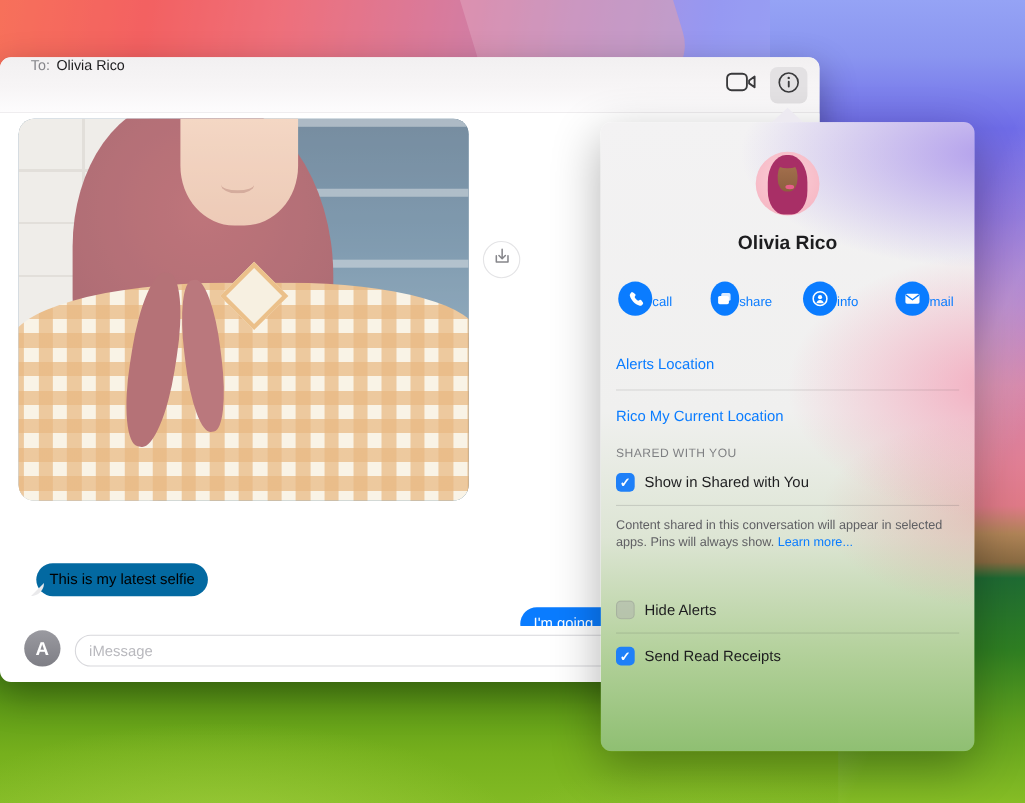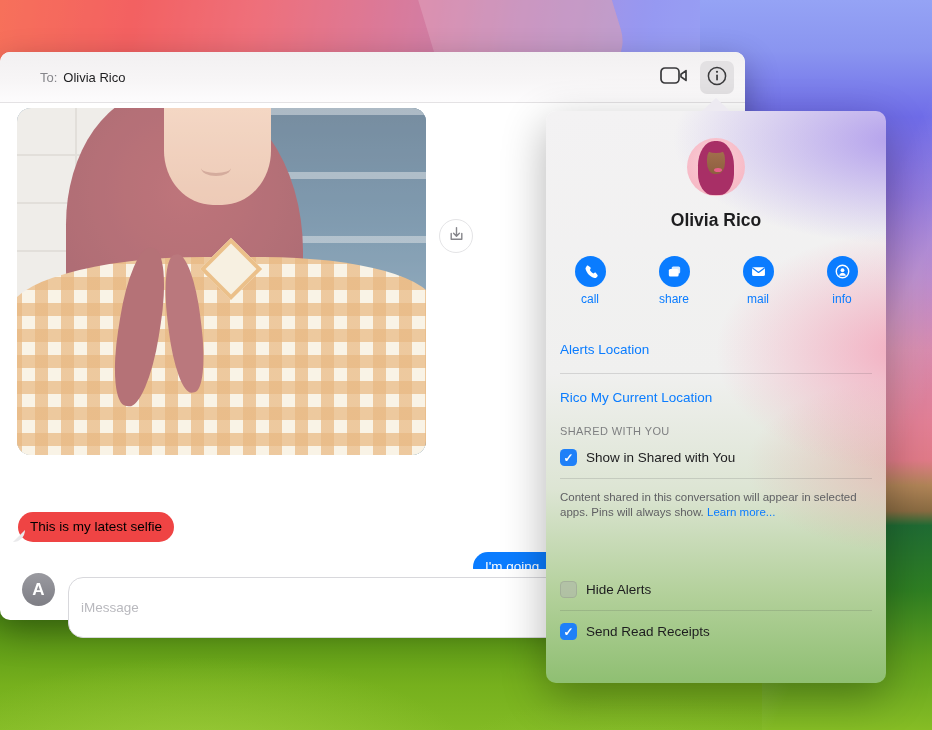--- a/index.html
+++ b/index.html
@@ -26,21 +26,21 @@
     background:radial-gradient(closest-side,rgba(175,215,75,0.55),rgba(175,215,75,0) 72%);}
   .wp-bottom .swirl2{position:absolute;left:330px;top:95px;width:620px;height:260px;border-radius:50%;
     background:radial-gradient(closest-side,rgba(150,200,55,0.5),rgba(150,200,55,0) 70%);}
 
   
   .window{position:absolute;left:0;top:52px;width:745px;height:568px;background:#ffffff;
     border-radius:10px;box-shadow:0 12px 34px rgba(0,0,0,0.32);z-index:2;}
   .toolbar{position:absolute;left:0;top:0;width:745px;height:50px;border-radius:10px 10px 0 0;
     background:linear-gradient(180deg,#f2f0f1 0%,#f7f5f6 55%,#fdfcfd 100%);
     border-bottom:1px solid #e4e2e4;}
-  .to-line{position:absolute;left:40px;top:0;height:50px;display:flex;align-items:center;
+  .to-line{position:absolute;left:28px;top:0;height:50px;display:flex;align-items:flex-start;
     gap:6px;font-size:13px;}
   .to-label{color:#86868b;}
   .to-name{color:#1d1d1f;}
   .tb-video{position:absolute;left:658px;top:13px;width:32px;height:24px;display:flex;
     align-items:center;justify-content:center;}
   .tb-info{position:absolute;left:700px;top:9px;width:34px;height:33px;border-radius:7px;
     background:#e3e1e3;display:flex;align-items:center;justify-content:center;}
 
   .chat{position:absolute;left:0;top:51px;width:745px;height:466px;background:#fff;overflow:hidden;}
 
@@ -69,30 +69,30 @@
   .ph-strand1{position:absolute;left:25%;top:40%;width:10%;height:46%;background:#9c4148;
     border-radius:46%;transform:rotate(9deg);}
   .ph-strand2{position:absolute;left:37%;top:42%;width:8%;height:40%;background:#a34a50;
     border-radius:46%;transform:rotate(-7deg);}
   .ph-wash{position:absolute;left:0;top:0;width:100%;height:100%;background:rgba(255,255,255,0.26);}
 
   .save-btn{position:absolute;left:439px;top:116px;width:32px;height:32px;border-radius:50%;
     background:#fff;border:1px solid #e4e4e6;display:flex;align-items:center;justify-content:center;}
 
   .bubble{position:absolute;font-size:13.5px;line-height:18px;padding:6px 12px;border-radius:17px;}
-  .bubble.gray{left:18px;top:409px;background:#ef4444;color:#000;}
+  .bubble.gray{left:33px;top:409px;background:#0369a1;color:#000;}
   .bubble.gray::before{content:"";position:absolute;left:-5px;bottom:0;width:12px;height:12px;
     background:#e9e9eb;border-radius:0 0 14px 0;clip-path:polygon(0 100%,100% 0,100% 100%);}
   .bubble.blue{left:473px;top:449px;background:#0a7cff;color:#fff;white-space:nowrap;width:80px;}
 
   .composer-btn{position:absolute;left:22px;top:521px;width:33px;height:33px;border-radius:50%;
     background:linear-gradient(180deg,#9a9aa0,#7e7e85);display:flex;align-items:center;
     justify-content:center;color:#fff;font-size:17px;font-weight:bold;}
   .imsg{position:absolute;left:68px;top:525px;width:634px;height:27px;border:1px solid #d8d8dc;
-    border-radius:15px;background:#fff;padding:16px 12px;font-size:13.5px;color:#1d1d1f;outline:none;
+    border-radius:15px;background:#fff;padding:0 12px;font-size:13.5px;color:#1d1d1f;outline:none;
     font-family:"Liberation Sans",sans-serif;}
   .imsg::placeholder{color:#b9b9be;}
 
   
   .popover{position:absolute;left:546px;top:111px;width:340px;height:572px;border-radius:10px;
     z-index:3;box-shadow:0 14px 44px rgba(0,0,0,0.3);overflow:hidden;
     background-image:
       radial-gradient(95% 26% at 104% 5%,rgba(168,146,235,0.85),rgba(168,146,235,0) 70%),
       radial-gradient(80% 30% at 106% 42%,rgba(243,162,184,0.85),rgba(243,162,184,0) 70%),
       radial-gradient(70% 22% at 108% 62%,rgba(230,150,150,0.5),rgba(230,150,150,0) 70%),
@@ -104,39 +104,39 @@
     overflow:hidden;background:radial-gradient(circle at 50% 40%,#fbd0d8,#f5b1bf);}
   .av-hair{position:absolute;left:19%;top:6%;width:62%;height:92%;background:#a82f66;
     border-radius:46% 46% 40% 40%;}
   .av-face{position:absolute;left:35%;top:18%;width:30%;height:44%;
     background:linear-gradient(#a5714e,#8d5f3f);border-radius:44%;}
   .av-fringe{position:absolute;left:33%;top:12%;width:34%;height:14%;background:#a82f66;
     border-radius:50%;}
   .av-lips{position:absolute;left:46%;top:52%;width:8px;height:4px;background:#e85f8a;border-radius:50%;}
   .pop-name{text-align:center;margin-top:14px;font-size:17.5px;font-weight:bold;color:#1d1d1f;}
   .actions{display:flex;justify-content:space-between;padding:0 16px;margin-top:25px;}
-  .action{display:flex;flex-direction:column;align-items:center;width:56px;}
+  .action{display:flex;flex-direction:row;align-items:center;width:56px;}
   .action .circ{width:31px;height:31px;border-radius:50%;background:#0a7cff;display:flex;
     align-items:center;justify-content:center;}
   .action .albl{margin-top:5px;font-size:12px;color:#0a7cff;}
   .pop-body{padding:0 14px;margin-top:20px;}
   .link-row{height:47px;display:flex;align-items:center;font-size:13.5px;color:#0a7cff;
     border-bottom:1px solid rgba(60,60,67,0.16);}
   .link-row.last{border-bottom:none;}
   .sec-header{margin-top:4px;font-size:11px;letter-spacing:0.4px;color:rgba(60,60,67,0.62);}
   .cb-row{display:flex;align-items:center;gap:9px;margin-top:12px;font-size:13.5px;color:#1d1d1f;}
   .cb{width:17px;height:17px;border-radius:4.5px;display:flex;align-items:center;
     justify-content:center;flex:none;}
   .cb.on{background:#1f80f8;color:#fff;font-size:12px;font-weight:bold;line-height:1;}
   .cb.off{background:rgba(175,180,172,0.55);border:1px solid rgba(120,125,118,0.25);
     box-sizing:border-box;}
   .divider{height:1px;background:rgba(60,60,67,0.16);margin-top:12px;}
   .desc{margin-top:11px;font-size:11.5px;line-height:14.5px;color:#5f5f63;}
   .desc .lm{color:#0a7cff;}
-  .settings-gap{margin-top:62px;}
+  .settings-gap{margin-top:46px;}
 </style>
 </head>
 <body>
 
 <div class="wp-top">
   <div class="stripe-a"></div>
   <div class="stripe-b"></div>
 </div>
 <div class="wp-right"></div>
 <div class="wp-bottom">
@@ -227,36 +227,36 @@
         <svg width="17" height="17" viewBox="0 0 18 18">
           <rect x="6" y="3.6" width="9" height="7.5" rx="1.6" fill="#fff" opacity="0.85"></rect>
           <rect x="3" y="6.4" width="10.4" height="8" rx="1.6" fill="#fff"></rect>
         </svg>
       </div>
       <div class="albl">share</div>
     </div>
     <div class="action">
       <div class="circ">
         <svg width="17" height="17" viewBox="0 0 18 18">
-          <rect x="2.2" y="4.4" width="13.6" height="9.4" rx="1.6" fill="#fff"></rect>
-          <path d="M3 5.6 L9 10 L15 5.6" fill="none" stroke="#0a7cff" stroke-width="1.3" stroke-linecap="round" stroke-linejoin="round"></path>
-        </svg>
-      </div>
-      <div class="albl">mail</div>
-    </div>
-    <div class="action">
-      <div class="circ">
-        <svg width="17" height="17" viewBox="0 0 18 18">
           <circle cx="9" cy="9" r="6.6" fill="none" stroke="#fff" stroke-width="1.5"></circle>
           <circle cx="9" cy="7.6" r="2" fill="#fff"></circle>
           <path d="M5.4 13.4 C6.1 11.3 7.4 10.4 9 10.4 C10.6 10.4 11.9 11.3 12.6 13.4 Z" fill="#fff"></path>
         </svg>
       </div>
       <div class="albl">info</div>
     </div>
+    <div class="action">
+      <div class="circ">
+        <svg width="17" height="17" viewBox="0 0 18 18">
+          <rect x="2.2" y="4.4" width="13.6" height="9.4" rx="1.6" fill="#fff"></rect>
+          <path d="M3 5.6 L9 10 L15 5.6" fill="none" stroke="#0a7cff" stroke-width="1.3" stroke-linecap="round" stroke-linejoin="round"></path>
+        </svg>
+      </div>
+      <div class="albl">mail</div>
+    </div>
   </div>
 
   <div class="pop-body">
     <div class="link-row">Alerts Location</div>
     <div class="link-row last">Rico My Current Location</div>
 
     <div class="sec-header">SHARED WITH YOU</div>
 
     <div class="cb-row">
       <span class="cb on">✓</span>

